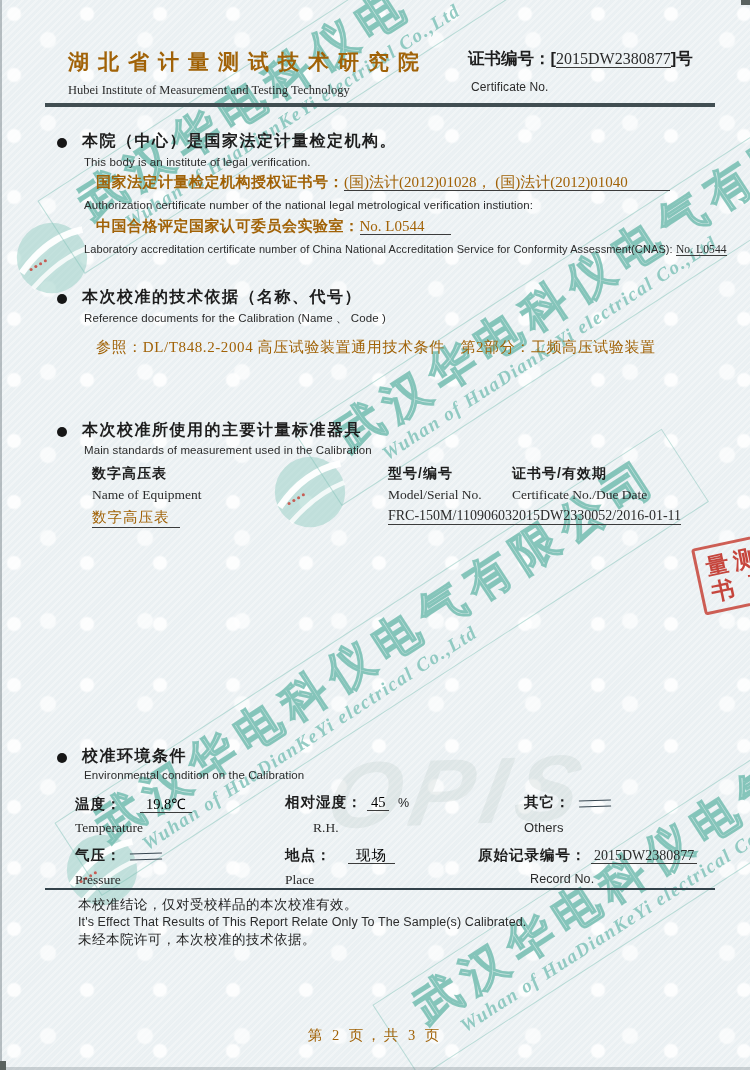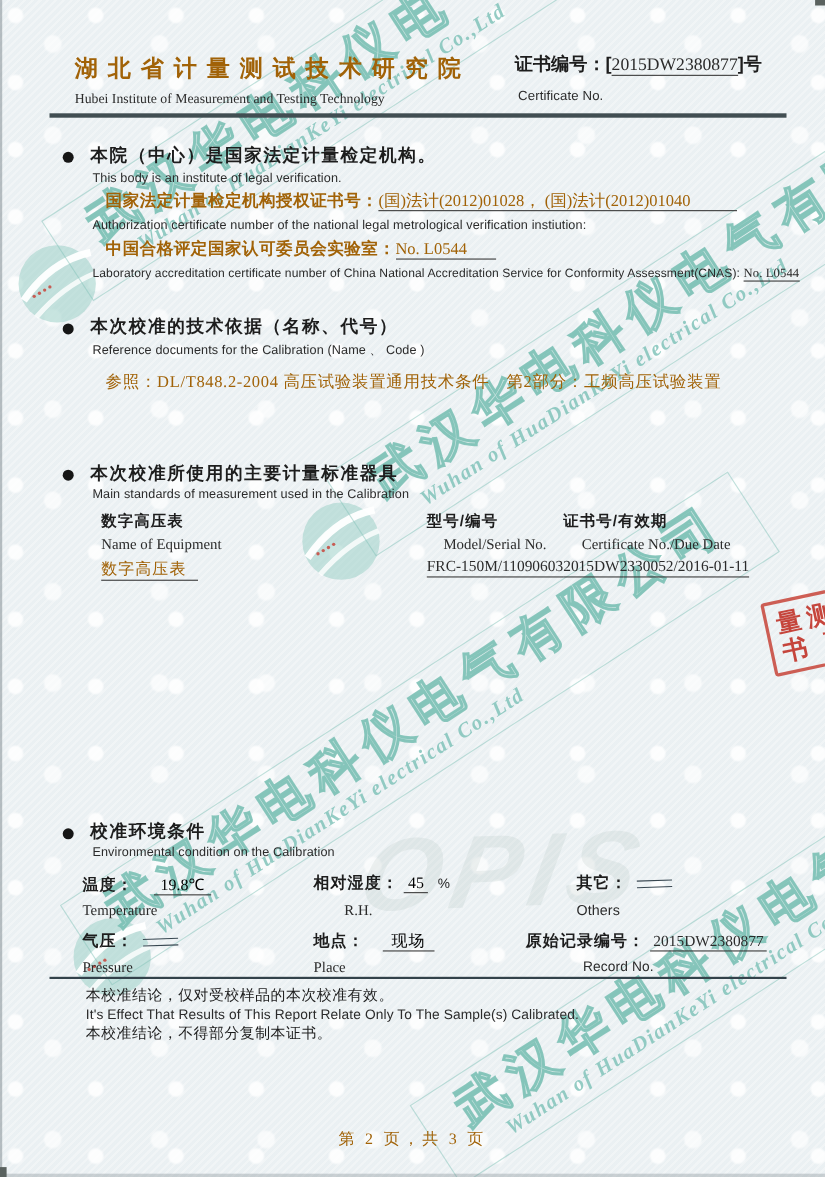--- a/index.html
+++ b/index.html
@@ -10,21 +10,21 @@
     background-image:
       radial-gradient(circle at 14px 14px, rgba(255,255,255,.85) 6px, rgba(255,255,255,0) 8px),
       radial-gradient(circle at 48px 40px, rgba(255,255,255,.65) 7px, rgba(255,255,255,0) 9px),
       repeating-linear-gradient(135deg, rgba(255,255,255,.25) 0 2px, rgba(230,238,242,.25) 2px 5px);
     background-size:73px 61px, 97px 83px, auto;
   }
   .abs{position:absolute;}
   .cjk-sans{font-family:"Liberation Sans", sans-serif;color:#1d1d1d;}
   .cjk-serif{font-family:"Liberation Serif", serif;color:#a16207;}
   .en-small{font-family:"Liberation Sans", sans-serif;color:#2b2b2b;font-size:11.5px;letter-spacing:.1px;}
-  .en-serif{font-family:"Liberation Serif", serif;color:#2b2b2b;text-align:center;}
+  .en-serif{font-family:"Liberation Serif", serif;color:#2b2b2b;}
   .ul{border-bottom:1.2px solid #3b3b3b;}
   .bullet{width:10px;height:10px;border-radius:50%;background:#161616;}
   .sec-title{font-size:16px;font-weight:600;letter-spacing:1.5px;}
   
   .wm-band{
     position:absolute;transform:rotate(-33deg);transform-origin:0 50%;
     display:flex;flex-direction:column;z-index:1;
     border:1px solid rgba(132,196,186,.5);
     padding:5px 28px 7px 34px;white-space:nowrap;pointer-events:none;
   }
@@ -207,21 +207,21 @@
   </div>
 
   <div class="abs en-serif" style="left:75px;top:872px;font-size:13.5px;">Pressure</div>
   <div class="abs en-serif" style="left:285px;top:872px;font-size:13.5px;">Place</div>
   <div class="abs en-small" style="left:530px;top:872px;font-size:12.5px;">Record No.</div>
 
   <div class="abs" style="left:45px;top:888px;width:670px;height:2px;background:#33424a;"></div>
 
   <div class="abs cjk-sans" style="left:78px;top:896px;font-size:13.5px;letter-spacing:.5px;">本校准结论，仅对受校样品的本次校准有效。</div>
   <div class="abs en-small" style="left:78px;top:915px;font-size:12.5px;">It's Effect That Results  of This Report Relate Only To The Sample(s) Calibrated.</div>
-  <div class="abs cjk-sans" style="left:78px;top:931px;font-size:13.5px;letter-spacing:.5px;">本校准结论，不得部分复制本证书。</div>
+  <div class="abs cjk-sans" style="left:78px;top:931px;font-size:13.5px;letter-spacing:.5px;">未经本院许可，本次校准的技术依据。</div>
 
   <div class="abs cjk-serif" style="left:0;top:1026px;width:750px;text-align:center;font-size:14.5px;letter-spacing:3px;">第 2 页，共 3 页</div>
 </div>
 
 <div class="edge-l"></div>
 <div class="edge-b"></div>
 <div class="corner" style="right:0;top:0;width:9px;height:5px;"></div>
 <div class="corner" style="left:0;bottom:0;width:6px;height:9px;"></div>
 
 </body></html>

